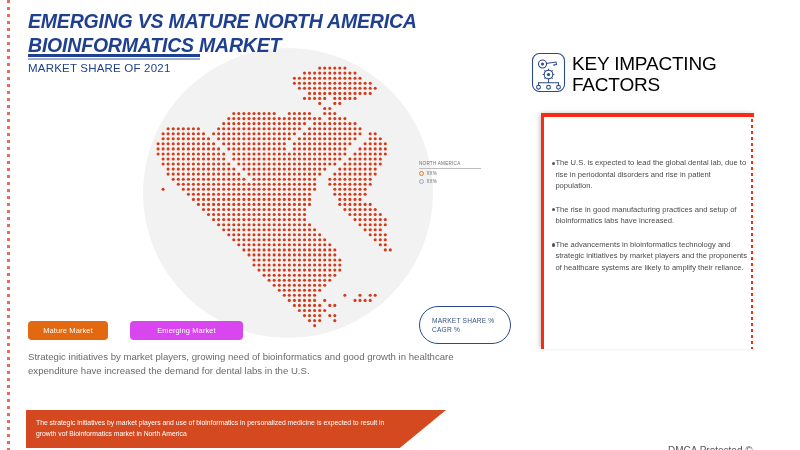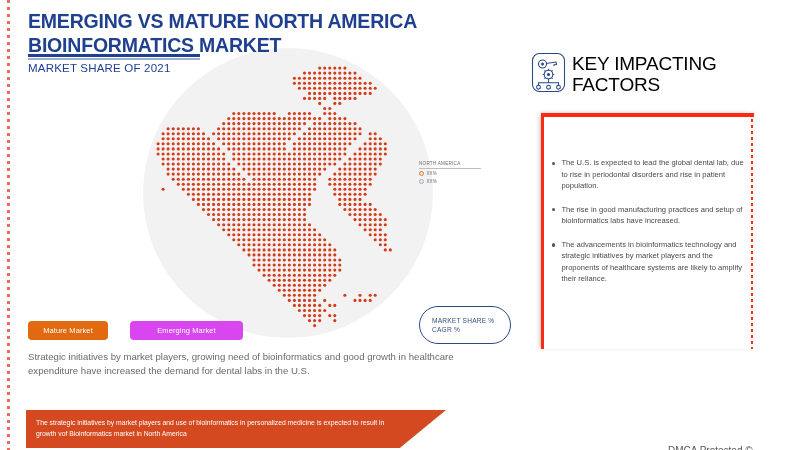--- a/index.html
+++ b/index.html
@@ -35,20 +35,21 @@
 
   
   .title {
     position: absolute; left: 28px; top: 10px;
     width: 520px;
     font-size: 19.5px; font-weight: bold;
     line-height: 1.22;
     letter-spacing: -0.2px;
     color: #1f3f8f;
     text-transform: uppercase;
+    font-style: italic;
   }
   .rule-dark {
     position: absolute; left: 28px; top: 54px;
     width: 172px; height: 2.5px; background: #1f3f8f;
   }
   .rule-light {
     position: absolute; left: 28px; top: 58px;
     width: 172px; height: 2px; background: #9fb0cf;
   }
   .subtitle {
@@ -175,21 +176,21 @@
     background-image: linear-gradient(#fb2a12 52%, rgba(255,255,255,0) 0);
     background-size: 2px 6px;
     background-repeat: repeat-y;
   }
 
   .kif-list {
     position: absolute; left: 552px; top: 157px;
     width: 196px;
   }
   .kif-item {
-    display: flex; gap: 6px;
+    display: flex; 
     margin-bottom: 12px;
   }
   .kif-bullet {
     flex: 0 0 auto;
     width: 3.4px; height: 3.4px;
     border-radius: 50%;
     background: #555555;
     margin-top: 4.5px;
   }
   .kif-text {

